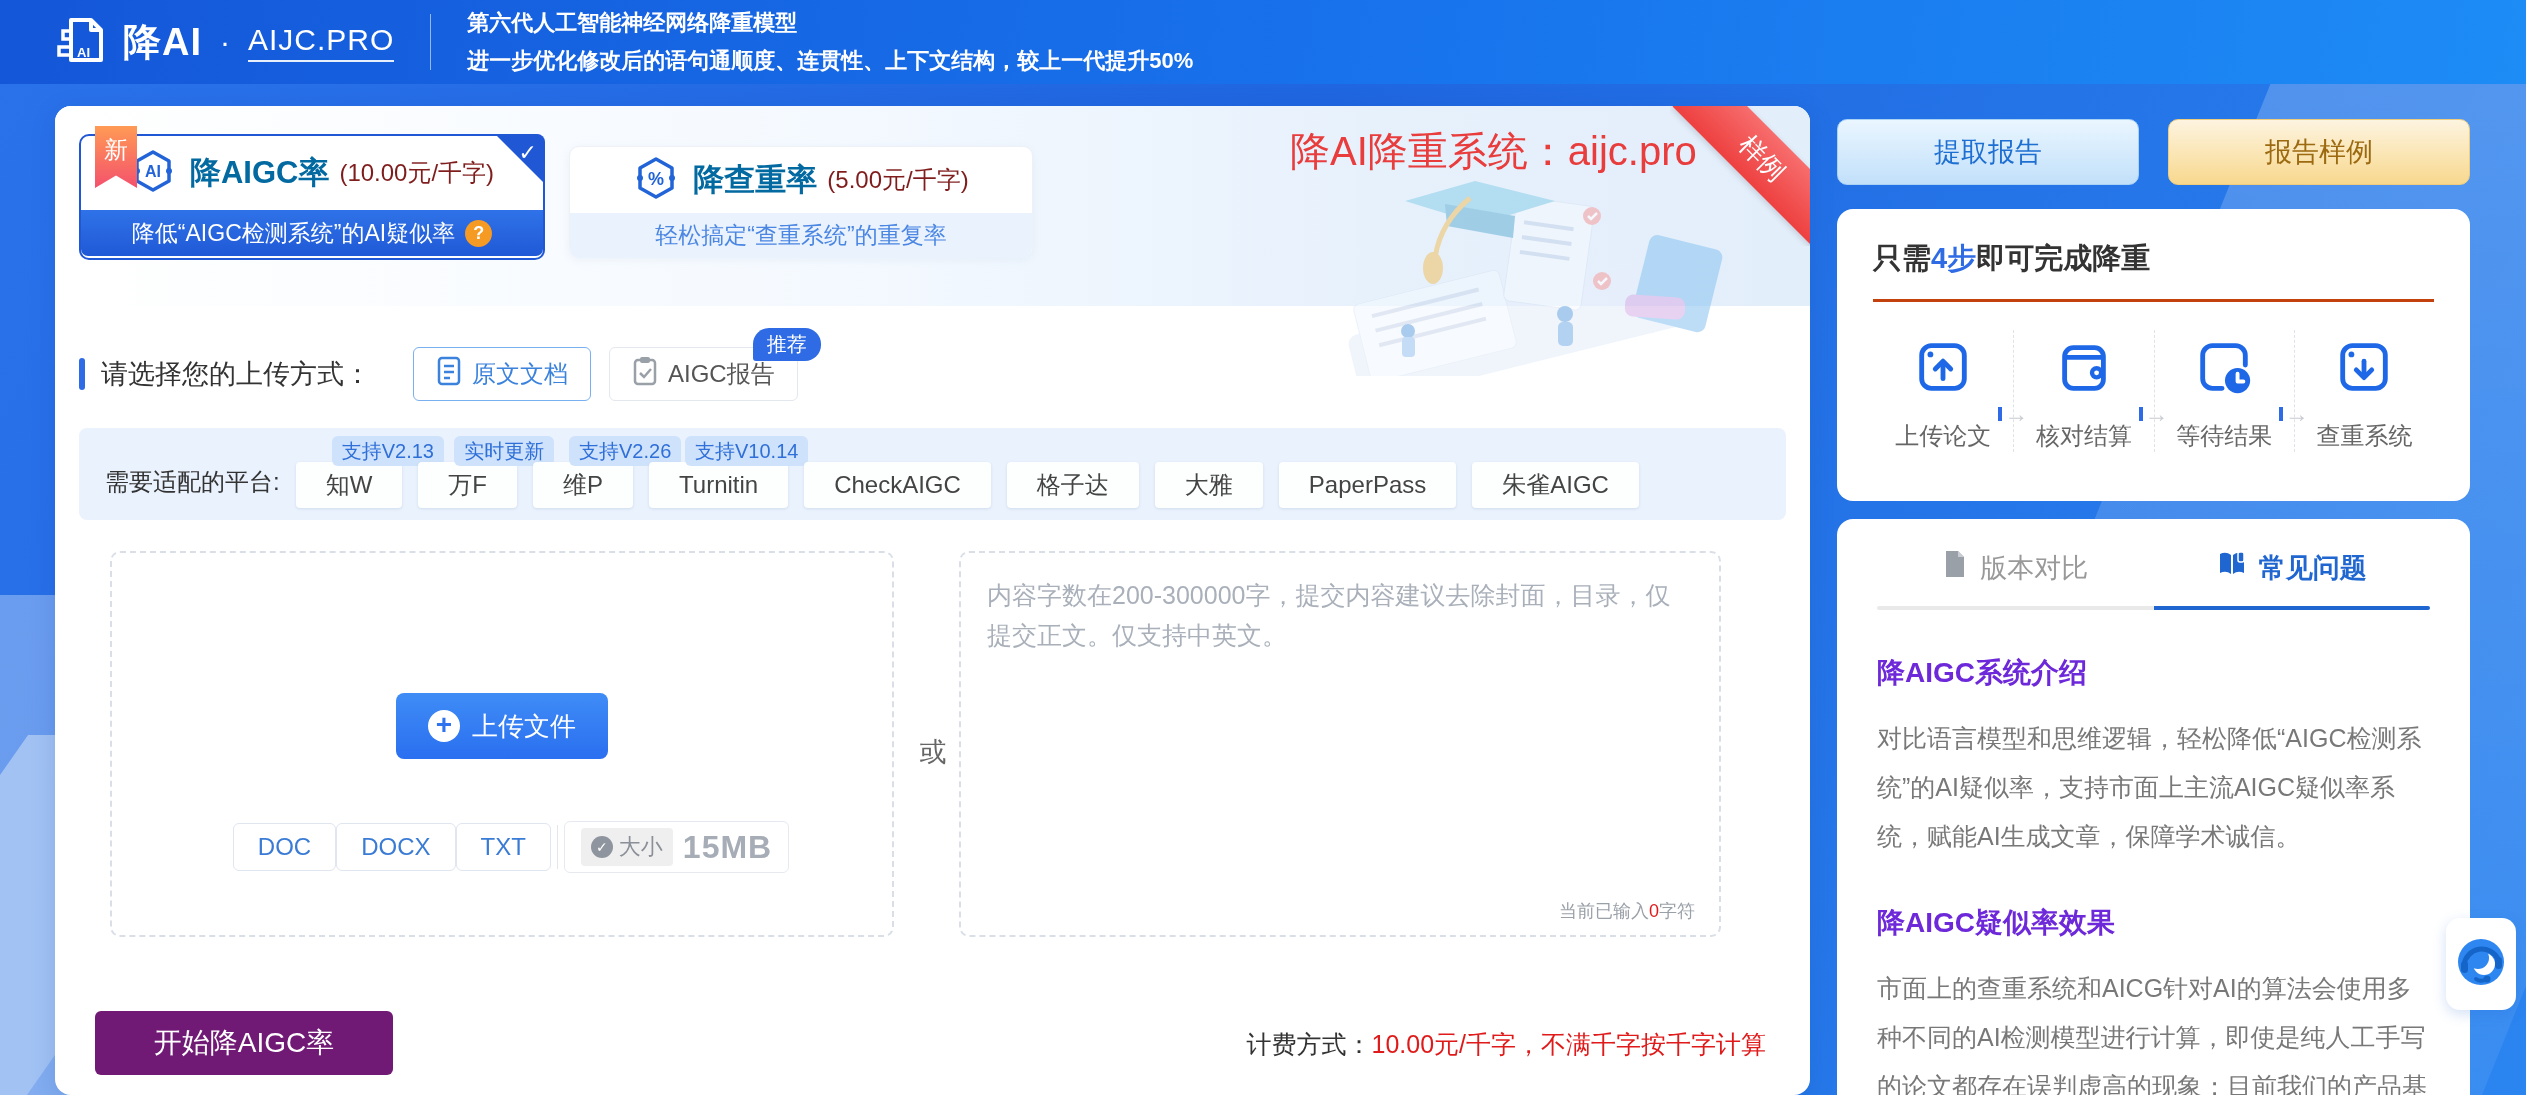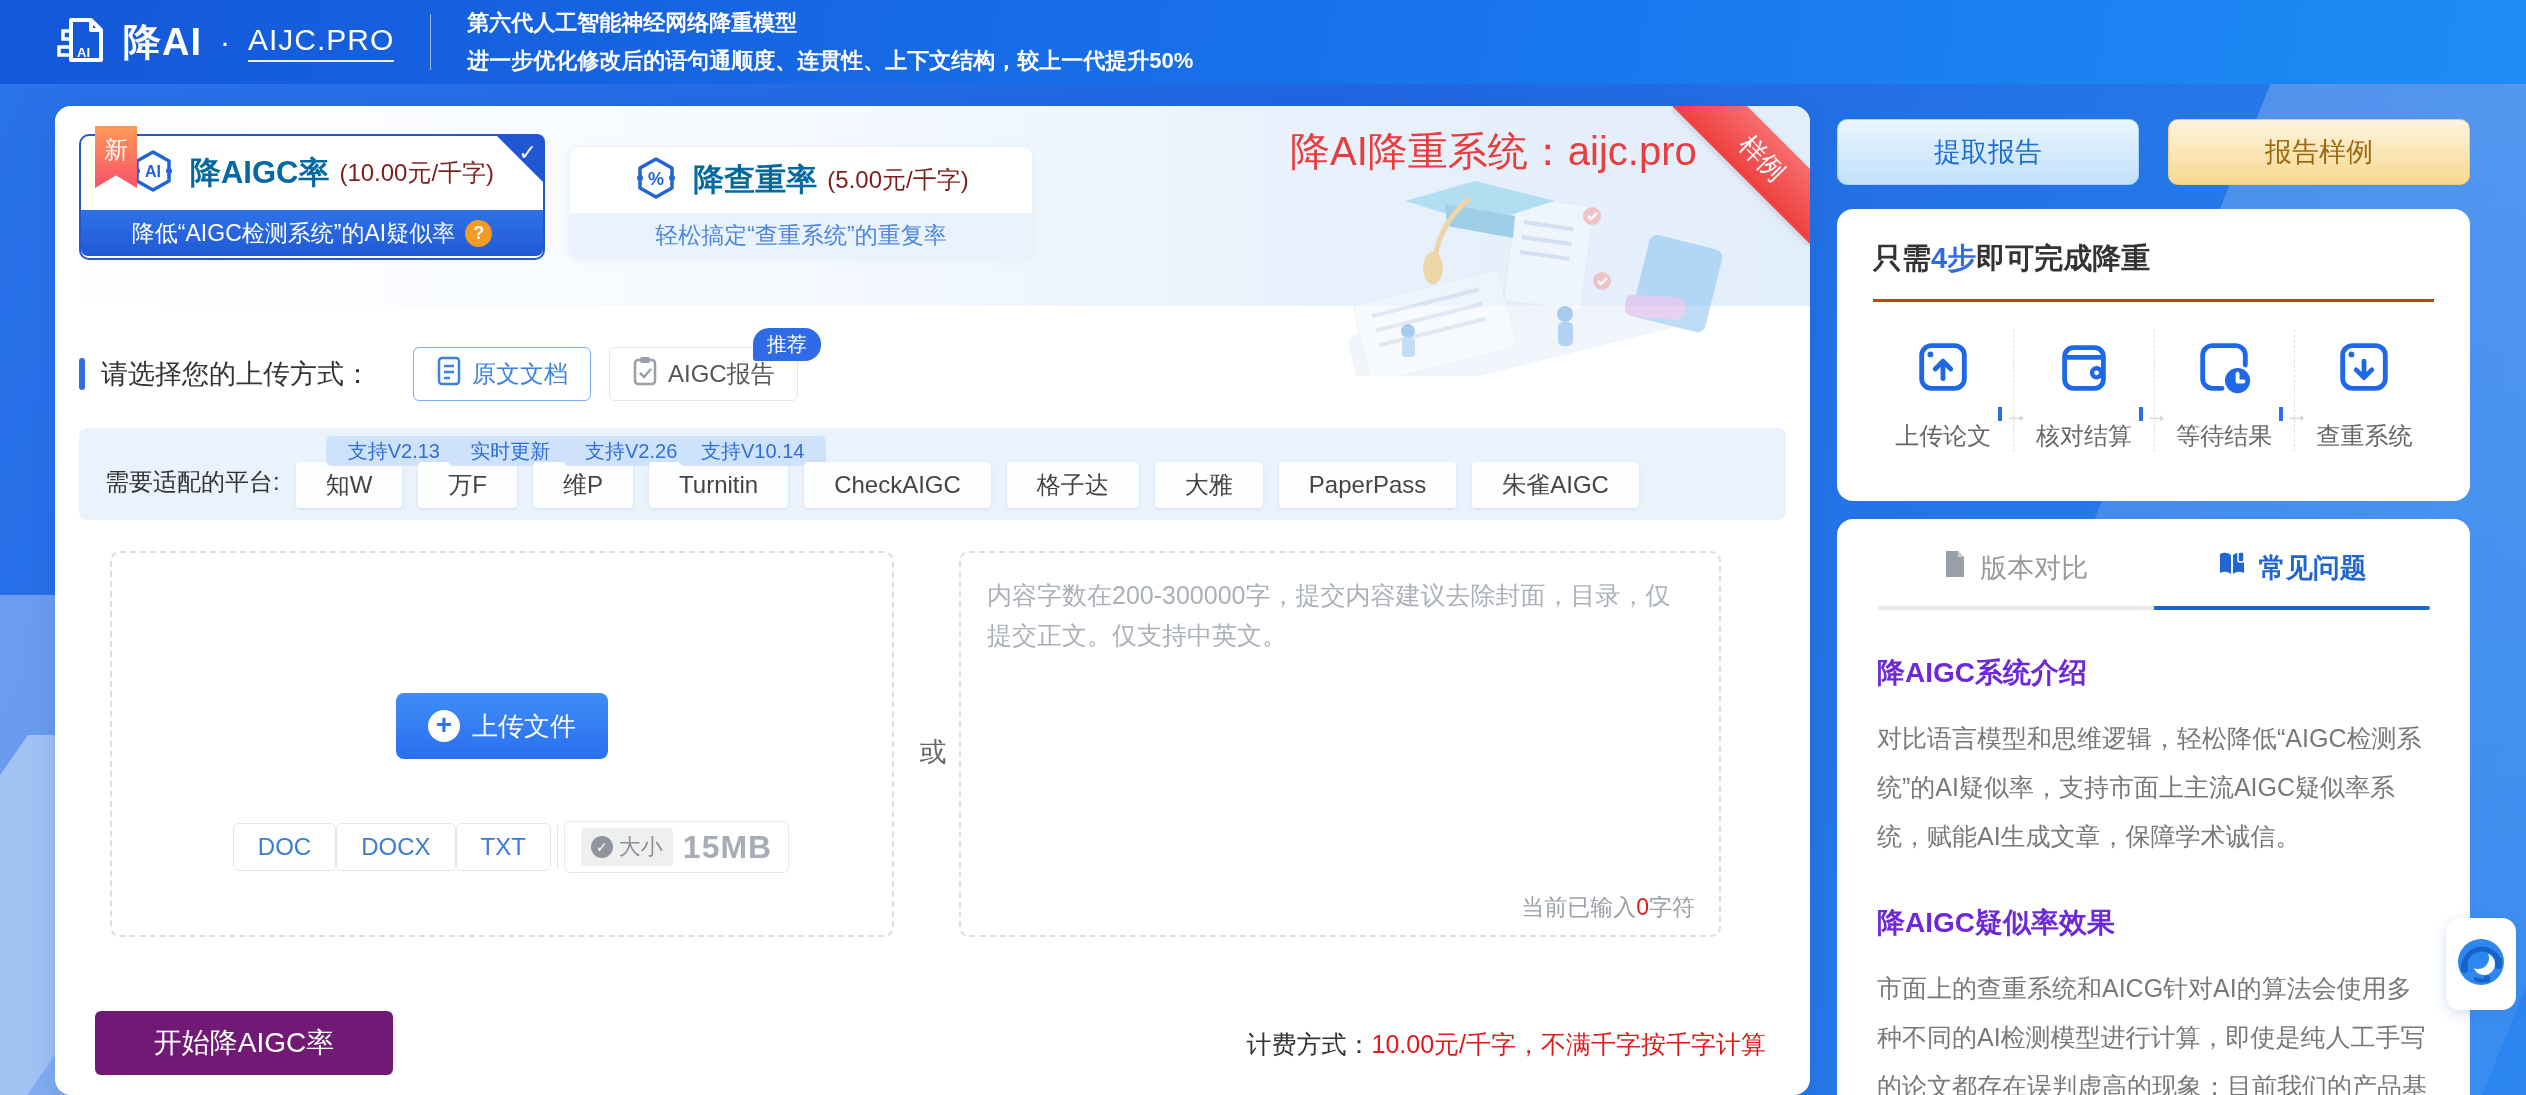--- a/index.html
+++ b/index.html
@@ -73,22 +73,22 @@
   .method-btn.inactive { border:1px solid #e3e7ee; color:#555; margin-left:18px; }
   .rec-badge { position:absolute; top:-20px; right:-24px; background:#2e6be4; color:#fff; font-size:20px;
     padding:3px 14px; border-radius:16px 16px 16px 3px; }
 
   
   .platform-bar { position:absolute; left:24px; top:322px; width:1707px; height:92px; background:#eaf2fd; border-radius:8px;
     display:flex; align-items:flex-end; padding:0 26px 12px 26px; }
   .platform-label { font-size:24px; color:#333; margin:0 16px 10px 0; white-space:nowrap; }
   .chip { position:relative; background:#fdfefe; border-radius:4px; height:46px; line-height:46px; padding:0 30px;
     font-size:24px; color:#444; margin-right:16px; box-shadow:0 1px 3px rgba(170,190,215,.4); cursor:pointer; white-space:nowrap; }
-  .chip-badge { position:absolute; top:-26px; left:30px; background:#cfe2fb; color:#2f6fd8; font-size:20px;
-    line-height:30px; padding:0 22px; border-radius:6px; white-space:nowrap; }
+  .chip-badge { position:absolute; top:-26px; left:36px; background:#cfe2fb; color:#2f6fd8; font-size:20px;
+    line-height:30px; padding:0 10px; border-radius:6px; white-space:nowrap; }
 
   
   .upload-box { position:absolute; top:445px; border:2px dashed #d9dee7; border-radius:10px; background:#fff; }
   .box-file { left:55px; width:784px; height:386px; }
   .or-text { position:absolute; left:848px; top:628px; width:60px; text-align:center; font-size:27px; color:#666; }
   .box-text { left:904px; width:762px; height:386px; }
   .upload-btn { position:absolute; left:50%; transform:translateX(-50%); top:140px; width:212px; height:66px;
     background:linear-gradient(180deg,#3f8cf6,#2a6ff0); border:none; border-radius:8px; color:#fff; font-size:26px;
     display:flex; align-items:center; justify-content:center; gap:12px; cursor:pointer; font-family:inherit; }
   .plus-circle { width:32px; height:32px; background:#fff; border-radius:50%; color:#2f74ee; font-size:28px; font-weight:bold;
@@ -99,21 +99,21 @@
   .ft-divider { width:1px; height:44px; background:#e3e6eb; margin:0 6px; }
   .size-chip { border:1px solid #e6eaf0; border-radius:6px; background:#fff; height:52px; display:flex; align-items:center;
     gap:10px; padding:0 16px; }
   .size-pill { background:#efefef; border-radius:4px; display:flex; align-items:center; gap:6px; padding:4px 10px; color:#8a8f98; font-size:22px; }
   .size-check { width:22px; height:22px; border-radius:50%; background:#8f959e; color:#fff; font-size:14px;
     display:inline-flex; align-items:center; justify-content:center; }
   .size-value { font-size:32px; font-weight:bold; color:#a7adb6; letter-spacing:1px; }
   .paste-area { width:100%; height:300px; border:none; outline:none; resize:none; background:transparent;
     padding:22px 26px; font-size:25px; color:#333; font-family:inherit; line-height:1.6; }
   .paste-area::placeholder { color:#a9b0ba; }
-  .char-counter { position:absolute; right:24px; bottom:12px; font-size:23px; color:#9aa0a8;text-align:center; }
+  .char-counter { position:absolute; right:24px; bottom:12px; font-size:18px; color:#9aa0a8;text-align:center; }
   .char-counter .num { color:#e01a1a; }
 
   
   .start-btn { position:absolute; left:40px; top:905px; width:298px; height:64px; background:#701a75; border:none;
     border-radius:6px; color:#fff; font-size:28px; cursor:pointer; font-family:inherit; }
   .billing { position:absolute; right:44px; top:922px; font-size:25px; }
   .billing .lbl { color:#333; }
   .billing .val { color:#e01a1a; }
 
   

